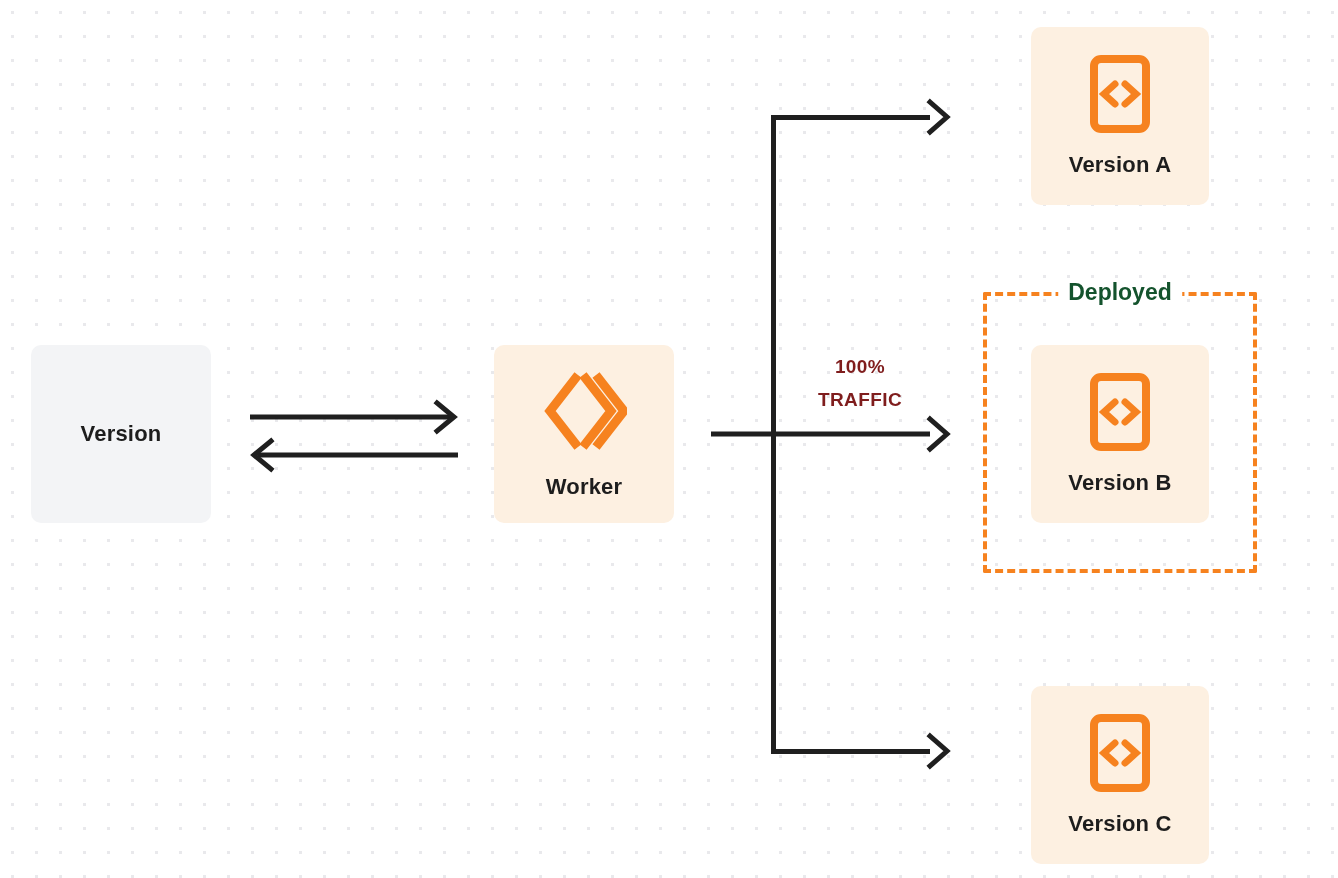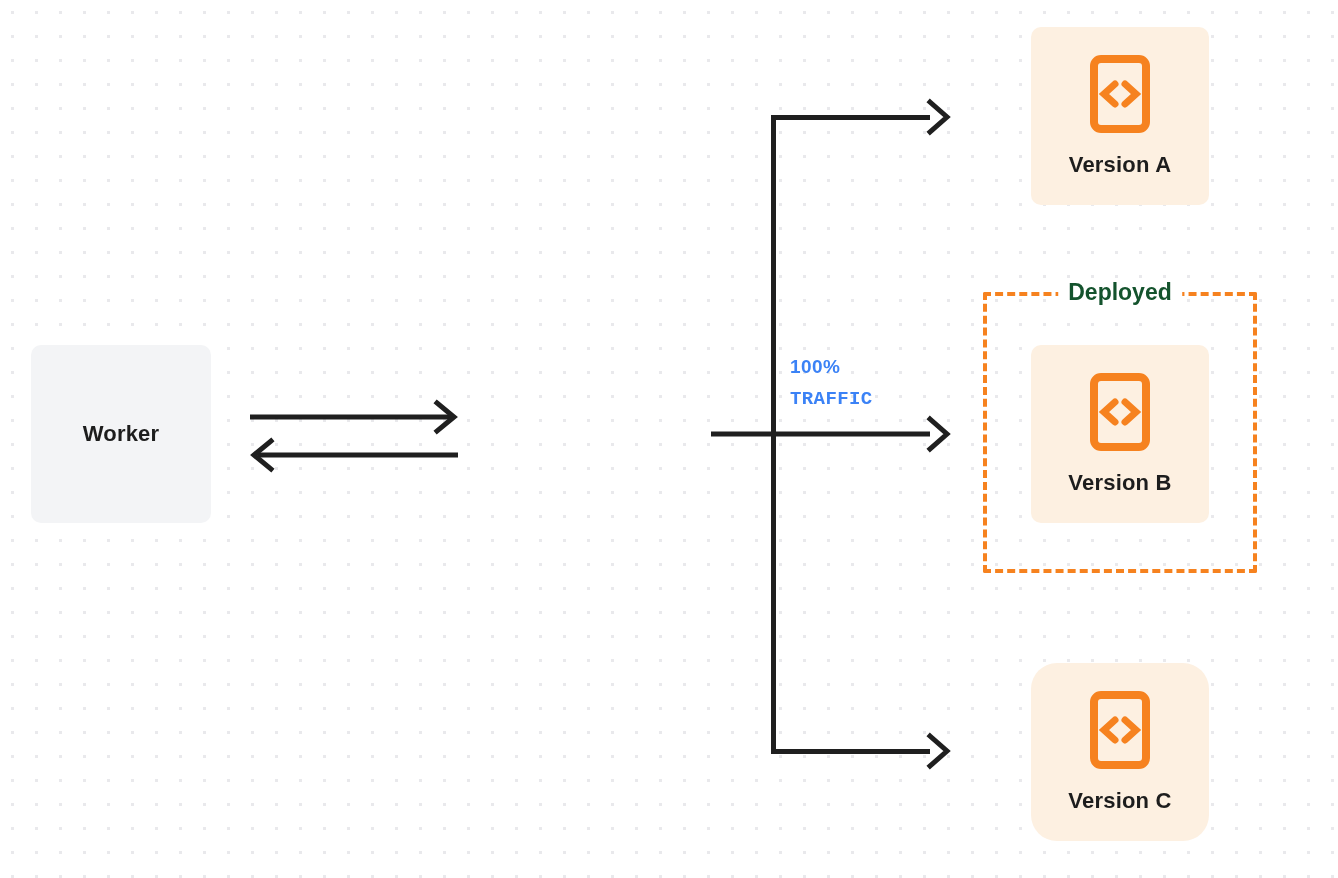--- a/index.html
+++ b/index.html
@@ -64,21 +64,21 @@
   
   .version-node {
     left: 1031px;
     width: 178px;
     height: 178px;
     background: #fdf0e1;
   }
   .version-node .node-label { font-size: 22px; margin-top: 18px; }
   #version-a-node { top: 27px; }
   #version-b-node { top: 345px; text-align: right; }
-  #version-c-node { top: 663px; border-radius: 26px; }
+  #version-c-node { top: 686px; }
 
   
   .icon-wrap {
     display: block;
     line-height: 0;
   }
 
   
   #deployed-region {
     position: absolute;
@@ -113,28 +113,29 @@
     height: 878px;
     pointer-events: none;
   }
 
   
   #traffic-label {
     position: absolute;
     left: 790px;
     top: 350px;
     width: 140px;
-    color: #3b82f6;
+    text-align: center;
+    color: #7f1d1d;
     font-weight: bold;
     font-size: 19px;
     line-height: 1.75;
     letter-spacing: 0.4px;
   }
   #traffic-label .traffic-pct { display: block; }
-  #traffic-label .traffic-word { display: block; font-family: Liberation Mono, monospace; }
+  #traffic-label .traffic-word { display: block; }
 </style>
 </head>
 <body>
 
 <div id="diagram-root">
 
   <svg id="connectors" viewBox="0 0 1338 878" width="1338" height="878" aria-hidden="true">
     <g fill="none" stroke="#1f1f1f" stroke-width="5" stroke-linecap="butt" stroke-linejoin="miter">
 
       <g>
@@ -171,23 +172,35 @@
 
     </g>
   </svg>
 
   <div id="traffic-label">
     <span class="traffic-pct">100%</span>
     <span class="traffic-word">TRAFFIC</span>
   </div>
 
   <div class="node" id="client-node">
+    <span class="node-label">Version</span>
+  </div>
+
+  <div class="node" id="worker-node">
+    <span class="icon-wrap">
+      <svg width="86" height="86" viewBox="0 0 86 86" aria-hidden="true">
+        <g fill="none" stroke="#f6821f" stroke-width="9" stroke-linecap="butt" stroke-linejoin="miter">
+          <polyline points="37,7 9,43 37,79"></polyline>
+          <polyline points="42,7 70,43 42,79"></polyline>
+          <polyline points="55,7 83,43 55,79"></polyline>
+        </g>
+      </svg>
+    </span>
     <span class="node-label">Worker</span>
   </div>
-
 
   <div id="deployed-region">
     <span id="deployed-label">Deployed</span>
   </div>
 
   <div class="node version-node" id="version-a-node">
     <span class="icon-wrap">
       <svg width="64" height="80" viewBox="0 0 64 80" aria-hidden="true">
         <rect x="6" y="5" width="52" height="70" rx="7" ry="7" fill="none" stroke="#f6821f" stroke-width="8"></rect>
         <g fill="none" stroke="#f6821f" stroke-width="7" stroke-linecap="round" stroke-linejoin="miter">

